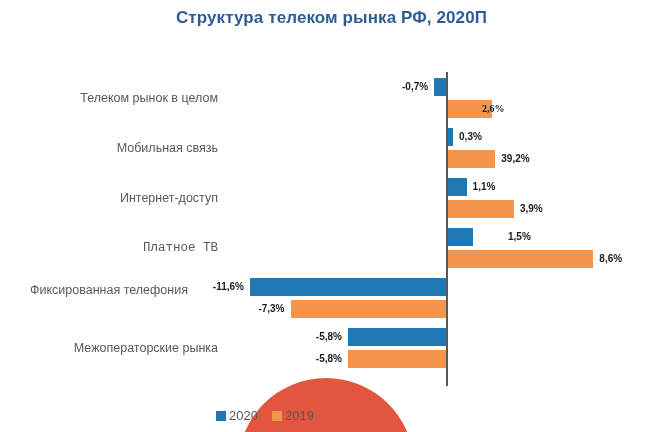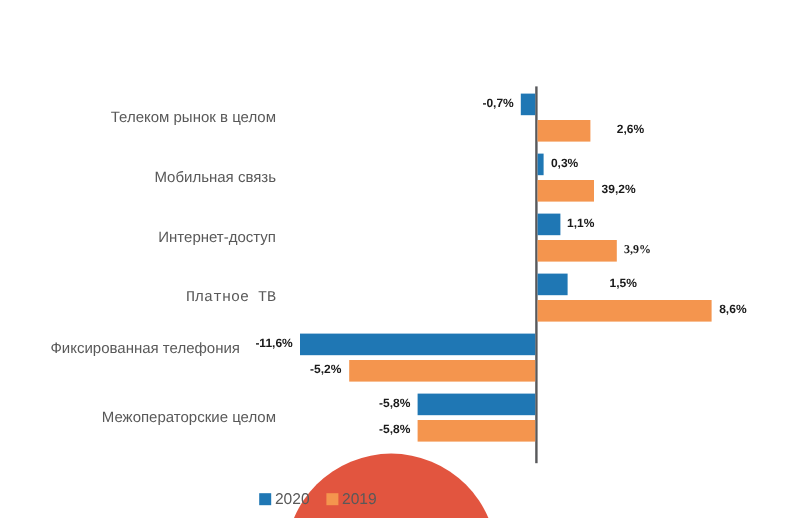--- a/index.html
+++ b/index.html
@@ -62,21 +62,20 @@
     width: 663px;
   }
   .cat-label {
     position: absolute;
     left: 0;
     width: 218px;
     text-align: right;
     font-size: 12.5px;
     color: #595959;
     line-height: 15px;
-    padding-left: 12px;
   }
   .bar {
     position: absolute;
     height: 18px;
   }
   .bar.s2020 { background: #1F77B4; }
   .bar.s2019 { background: #F4954E; }
   .bar-value {
     position: absolute;
     font-size: 10px;
@@ -109,63 +108,64 @@
   }
   .legend-swatch.s2020 { background: #1F77B4; }
   .legend-swatch.s2019 { background: #F4954E; }
   .legend-label { display: inline-block; }
 </style>
 </head>
 <body>
 
 <div id="chart-root">
 
+  <div id="chart-title">Структура телеком рынка РФ, 2020П</div>
 
   <div id="decor-circle"></div>
 
   <div id="plot-area">
     <div id="axis-line"></div>
     <div id="bars-layer">
         <div class="cat-group" style="top: 10px;">
           <div class="cat-label" style="top: 12.5px;">Телеком рынок в целом</div>
           <div class="bar s2020" style="top: 0px; width: 11.83px; left: 434.17px;"></div>
           <div class="bar-value" style="top: 0px; left: 428.17px; transform: translateX(-100%);">-0,7%</div>
           <div class="bar s2019" style="top: 22px; width: 43.94px; left: 448px;"></div>
-          <div class="bar-value" style="top: 22px; left: 514px;">2,6%</div>
+          <div class="bar-value" style="top: 22px; left: 482px; font-family: Liberation Serif, serif;">2,6%</div>
         </div>
         <div class="cat-group" style="top: 60px;">
           <div class="cat-label" style="top: 12.5px;">Мобильная связь</div>
           <div class="bar s2020" style="top: 0px; width: 5.07px; left: 448px;"></div>
           <div class="bar-value" style="top: 0px; left: 459.07px;">0,3%</div>
           <div class="bar s2019" style="top: 22px; width: 47.32px; left: 448px;"></div>
           <div class="bar-value" style="top: 22px; left: 501.32px;">39,2%</div>
         </div>
         <div class="cat-group" style="top: 110px;">
           <div class="cat-label" style="top: 12.5px;">Интернет-доступ</div>
           <div class="bar s2020" style="top: 0px; width: 18.59px; left: 448px;"></div>
           <div class="bar-value" style="top: 0px; left: 472.59px;">1,1%</div>
           <div class="bar s2019" style="top: 22px; width: 65.91px; left: 448px;"></div>
-          <div class="bar-value" style="top: 22px; left: 519.91px; font-family: Liberation Serif, serif;">3,9%</div>
+          <div class="bar-value" style="top: 22px; left: 519.91px;">3,9%</div>
         </div>
         <div class="cat-group" style="top: 160px;">
           <div class="cat-label" style="top: 12.5px; font-family: Liberation Mono, monospace;">Платное ТВ</div>
           <div class="bar s2020" style="top: 0px; width: 25.35px; left: 448px;"></div>
           <div class="bar-value" style="top: 0px; left: 508px;">1,5%</div>
           <div class="bar s2019" style="top: 22px; width: 145.34px; left: 448px;"></div>
           <div class="bar-value" style="top: 22px; left: 599.34px;">8,6%</div>
         </div>
         <div class="cat-group" style="top: 210px;">
           <div class="cat-label" style="top: 5px; text-align: center;">Фиксированная телефония</div>
           <div class="bar s2020" style="top: 0px; width: 196.04px; left: 249.96px;"></div>
           <div class="bar-value" style="top: 0px; left: 243.96px; transform: translateX(-100%);">-11,6%</div>
           <div class="bar s2019" style="top: 22px; width: 155.48px; left: 290.52px;"></div>
-          <div class="bar-value" style="top: 22px; left: 284.52px; transform: translateX(-100%);">-5,2%</div>
+          <div class="bar-value" style="top: 22px; left: 284.52px; transform: translateX(-100%);">-7,3%</div>
         </div>
         <div class="cat-group" style="top: 260px;">
-          <div class="cat-label" style="top: 12.5px;">Межоператорские целом</div>
+          <div class="cat-label" style="top: 12.5px;">Межоператорские рынка</div>
           <div class="bar s2020" style="top: 0px; width: 98.02px; left: 347.98px;"></div>
           <div class="bar-value" style="top: 0px; left: 341.98px; transform: translateX(-100%);">-5,8%</div>
           <div class="bar s2019" style="top: 22px; width: 98.02px; left: 347.98px;"></div>
           <div class="bar-value" style="top: 22px; left: 341.98px; transform: translateX(-100%);">-5,8%</div>
         </div>
       </div>
   </div>
 
   <div id="legend"><span class="legend-item"><span class="legend-swatch s2020"></span><span class="legend-label">2020</span></span><span class="legend-item"><span class="legend-swatch s2019"></span><span class="legend-label">2019</span></span></div>
 

